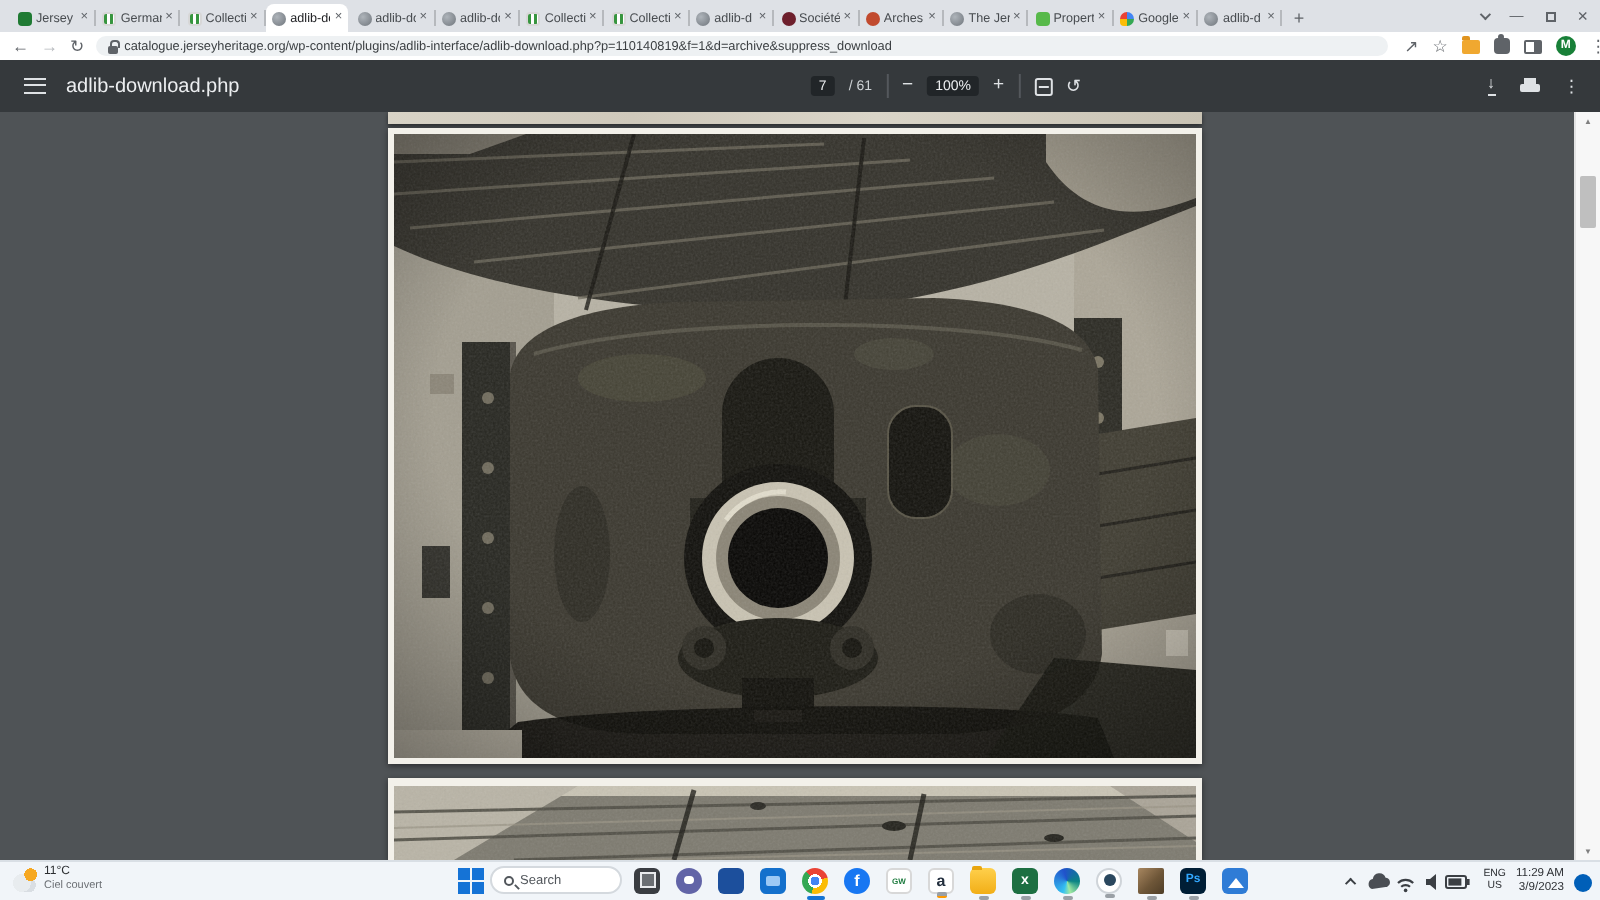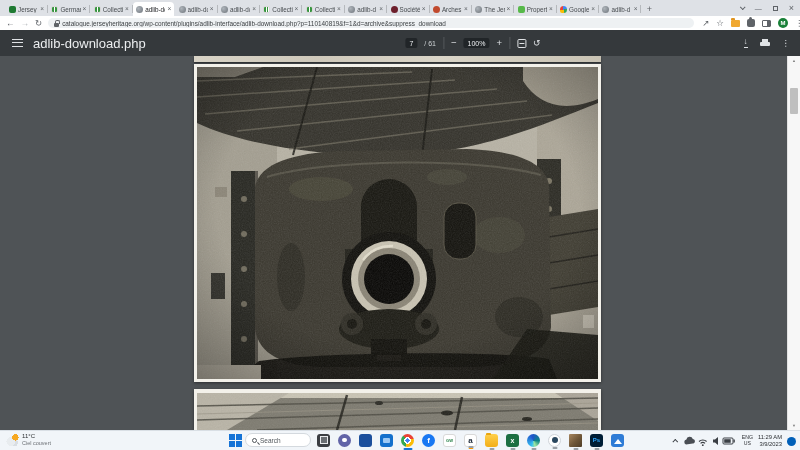--- a/index.html
+++ b/index.html
@@ -42,21 +42,21 @@
   .extfolder::before{content:"";position:absolute;top:-1.5px;left:0;width:4px;height:2px;background:#e09420;border-radius:1px 1px 0 0}
   .puzzle{width:8px;height:8px;background:#5f6368;border-radius:2px;position:relative}
   .puzzle::before{content:"";position:absolute;top:-2px;left:2.5px;width:3px;height:3px;background:#5f6368;border-radius:50%}
   .sidebtn{width:9px;height:7px;border:1px solid #5f6368;border-radius:1px;position:relative}
   .sidebtn::after{content:"";position:absolute;right:0;top:0;bottom:0;width:2.5px;background:#5f6368}
   .avatar{width:10px;height:10px;border-radius:50%;background:#188038;color:#fff;font-size:6px;font-weight:bold;display:flex;align-items:center;justify-content:center}
 
   
   .pdfbar{position:absolute;top:30px;left:0;right:0;height:26px;background:#35393c;color:#e2e5e8;display:flex;align-items:center}
   .hamb{width:11px;height:8px;margin:0 10px 0 12px;border-top:1.4px solid #dfe2e5;border-bottom:1.4px solid #dfe2e5;background:linear-gradient(#dfe2e5,#dfe2e5) center/100% 1.4px no-repeat}
-  .pdftitle{font-size:13px;color:#eceef0}
+  .pdftitle{font-size:10px;color:#eceef0}
   .pdfcenter{position:absolute;left:50%;transform:translateX(4%);display:flex;align-items:center;gap:7px}
   .pgbox,.zmbox{background:#212528;border-radius:2px;padding:1.5px 4px;font-size:7px;color:#eceef0}
   .pgtotal{font-size:7px;color:#cfd3d6}
   .vdiv{width:1px;height:12px;background:#54585c}
   .zbtn{font-size:9.5px;color:#dfe2e5;line-height:1}
   .fitic{width:9px;height:9px;border:1.2px solid #dfe2e5;border-radius:1.5px;position:relative}
   .fitic::before{content:"";position:absolute;left:1px;right:1px;top:50%;height:1px;background:#dfe2e5}
   .rotic{font-size:9px;color:#dfe2e5;line-height:1}
   .pdfright{position:absolute;right:10px;display:flex;align-items:center;gap:12px}
   .dlwrap{border-bottom:1.4px solid #dfe2e5;padding-bottom:.5px;font-size:8px;line-height:1;color:#dfe2e5}

